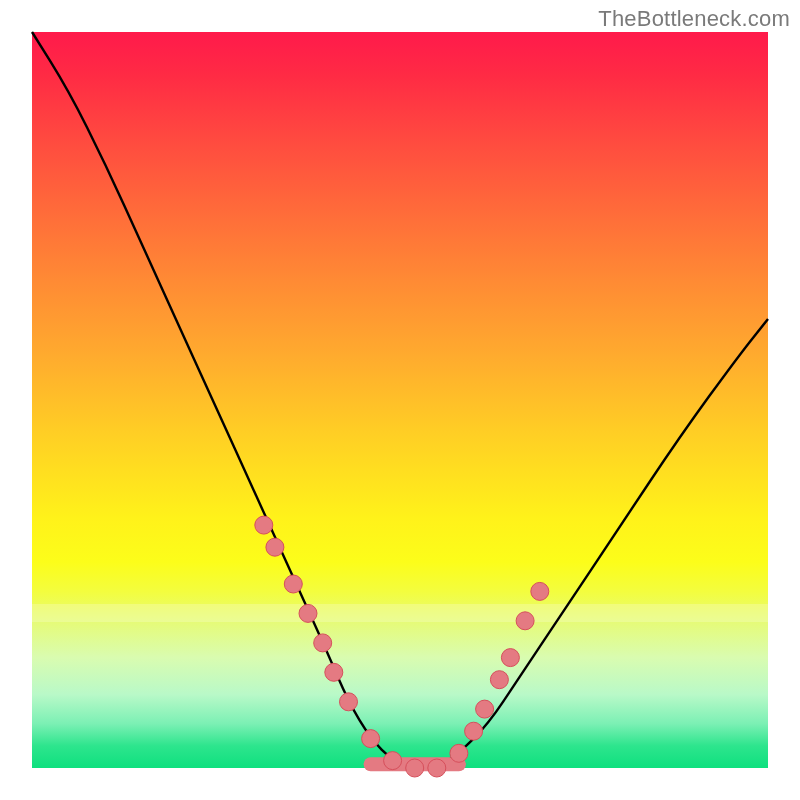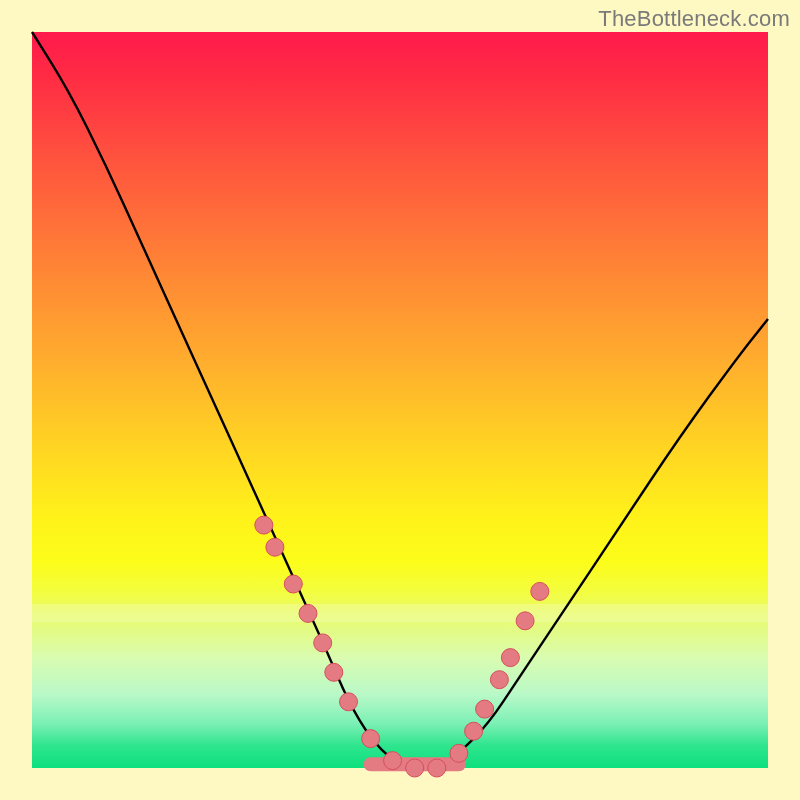--- a/index.html
+++ b/index.html
@@ -8,21 +8,21 @@
     width: 800px;
     height: 800px;
     background: #000;
     overflow: hidden;
     font-family: Arial, Helvetica, sans-serif;
   }
   .frame {
     position: relative;
     width: 800px;
     height: 800px;
-    background: #fef9c3;
+    background: #ffffff;
   }
   .plot {
     position: absolute;
     left: 32px;
     top: 32px;
     width: 736px;
     height: 736px;
     background: linear-gradient(to bottom,
       #ff1a4b 0%,
       #ff2b44 6%,

